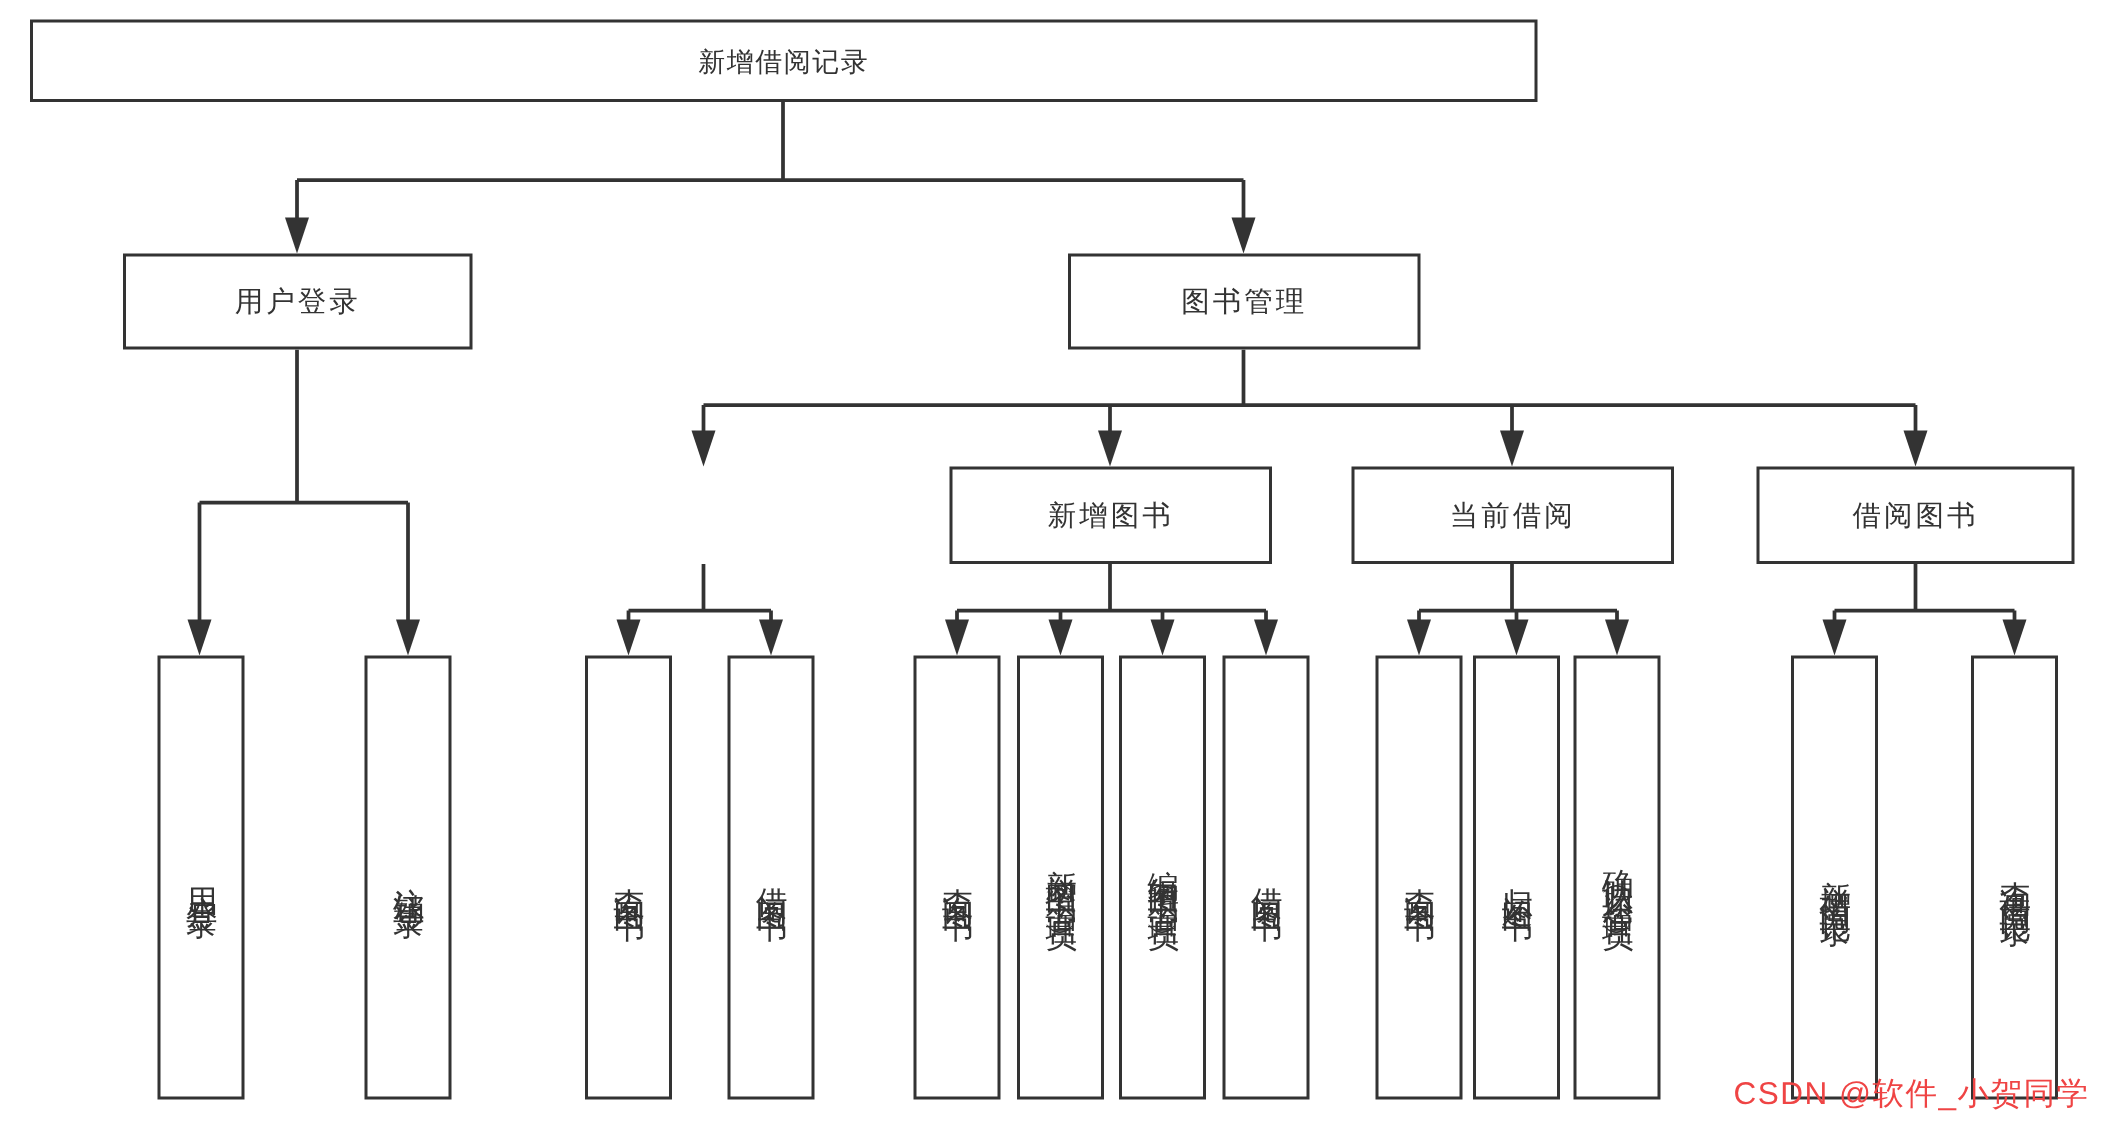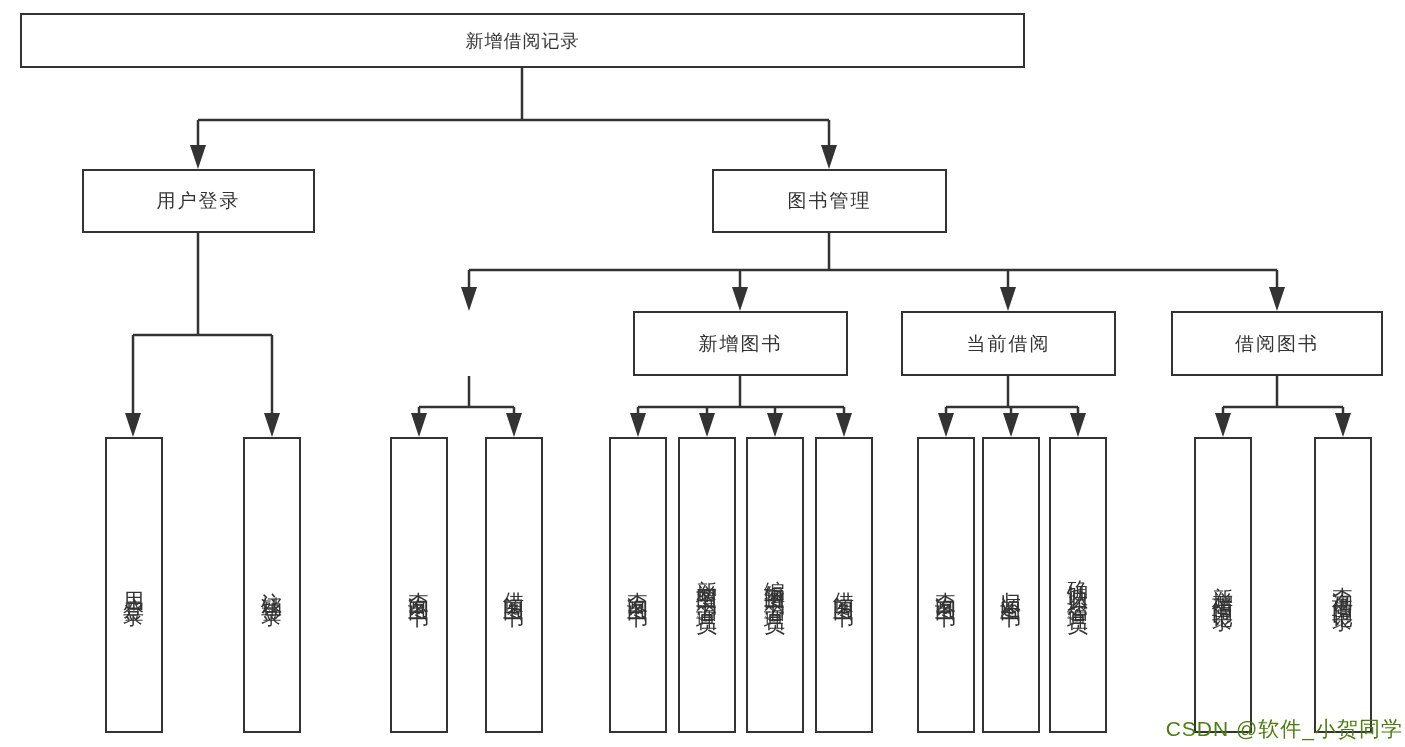--- a/index.html
+++ b/index.html
@@ -29,22 +29,22 @@
   .l3c{left:901px;top:311px;width:215px;height:65px;}
   .l3d{left:1171px;top:311px;width:212px;height:65px;}
   
   .v{top:437px;width:58px;height:296px;}
   .v1{left:105px;}  .v2{left:243px;}
   .v3{left:390px;}  .v4{left:485px;}
   .v5{left:609px;}  .v6{left:678px;} .v7{left:746px;} .v8{left:815px;}
   .v9{left:917px;}  .v10{left:982px;} .v11{left:1049px;}
   .v12{left:1194px;} .v13{left:1314px;}
   .watermark{
-    position:absolute;right:2px;bottom:4px;z-index:10;
-    font-size:21px;color:#4d7c0f;letter-spacing:1px;white-space:nowrap;
+    position:absolute;right:12px;bottom:4px;z-index:10;
+    font-size:21px;color:#ef4444;letter-spacing:1px;white-space:nowrap;
   }
 </style>
 </head>
 <body>
 
 <div class="canvas">
 
   <svg class="connectors" viewBox="0 0 1405 747" xmlns="http://www.w3.org/2000/svg">
     <g stroke="#333333" stroke-width="2.5" fill="none">
 

